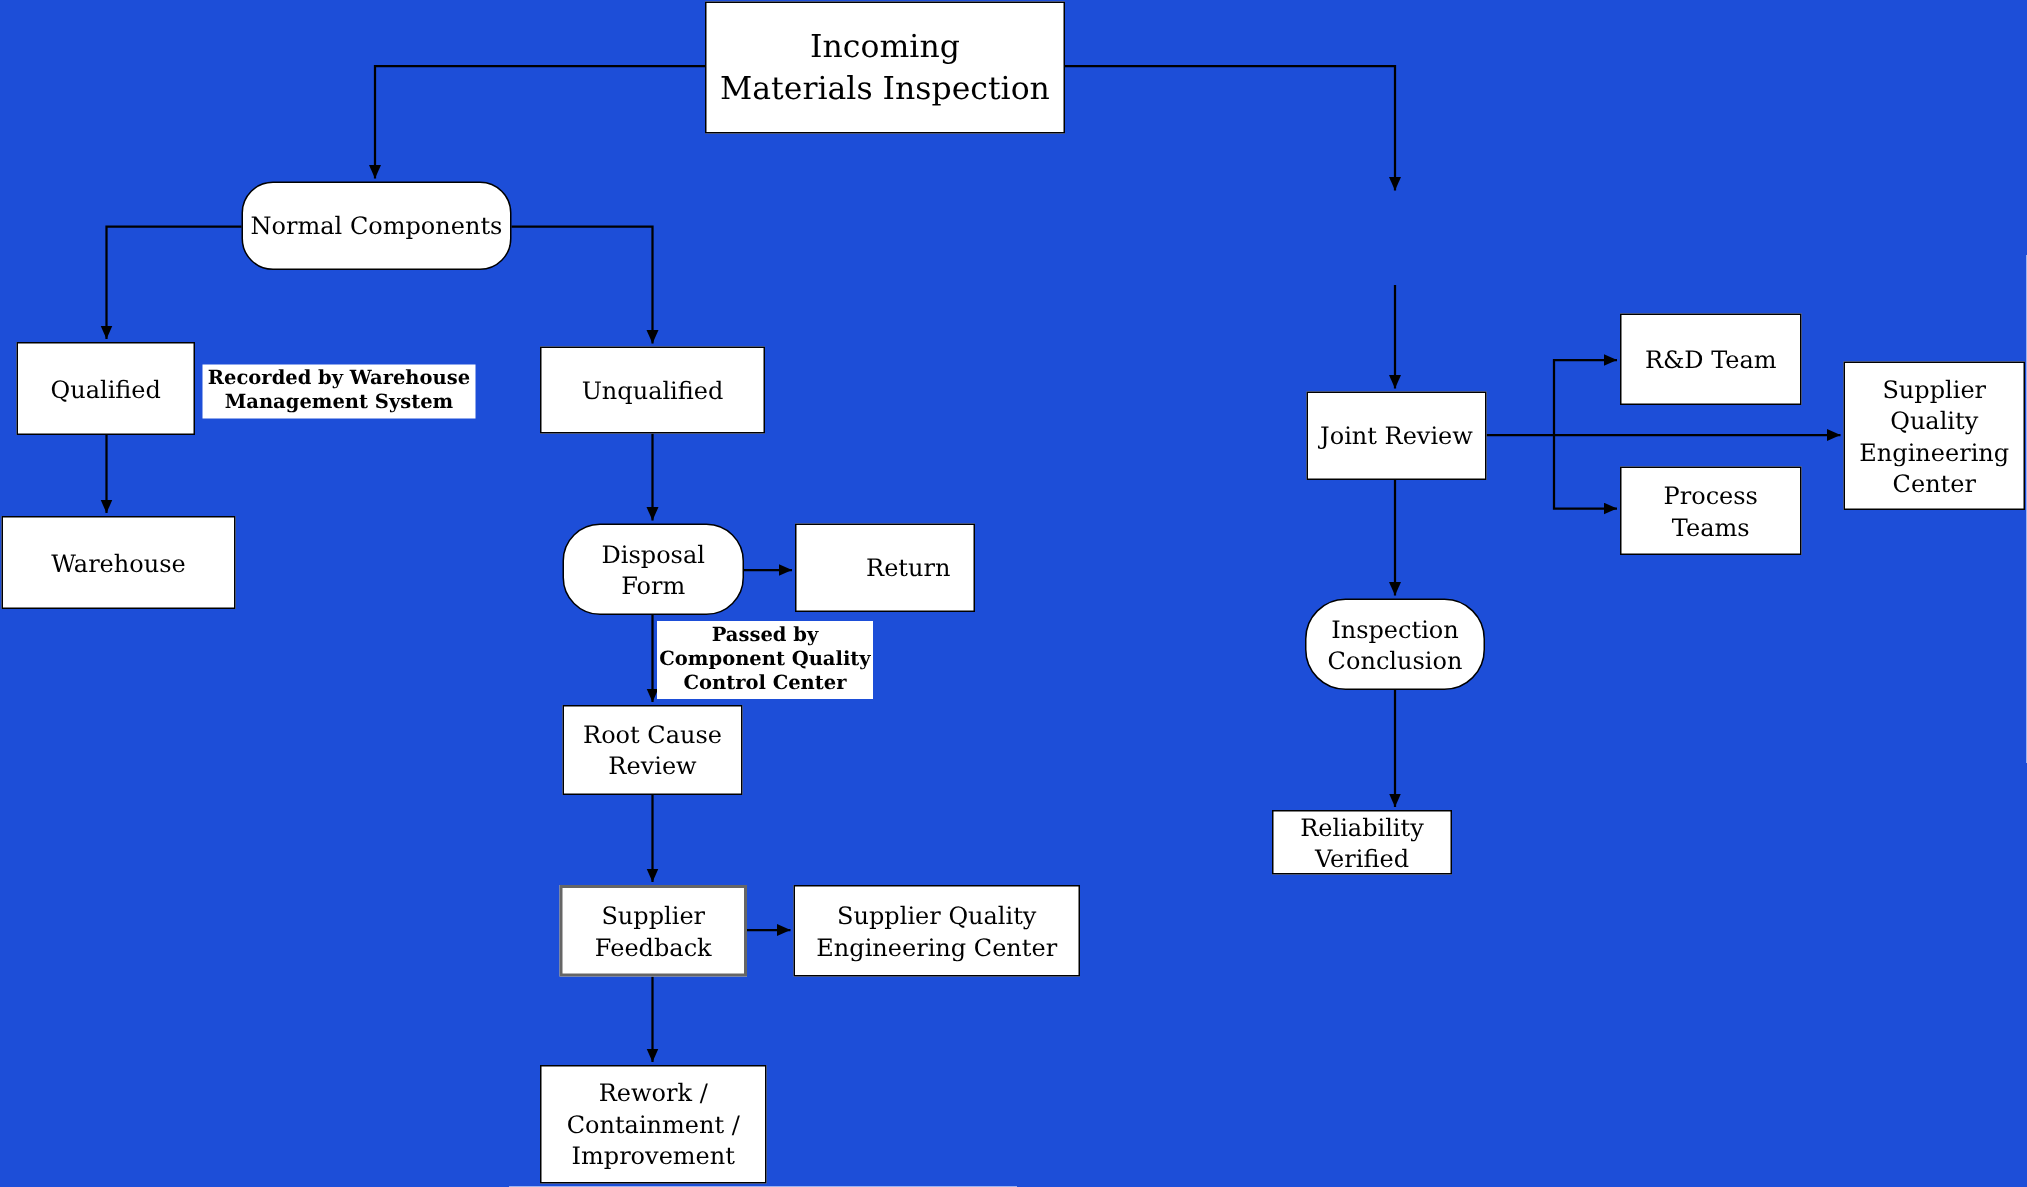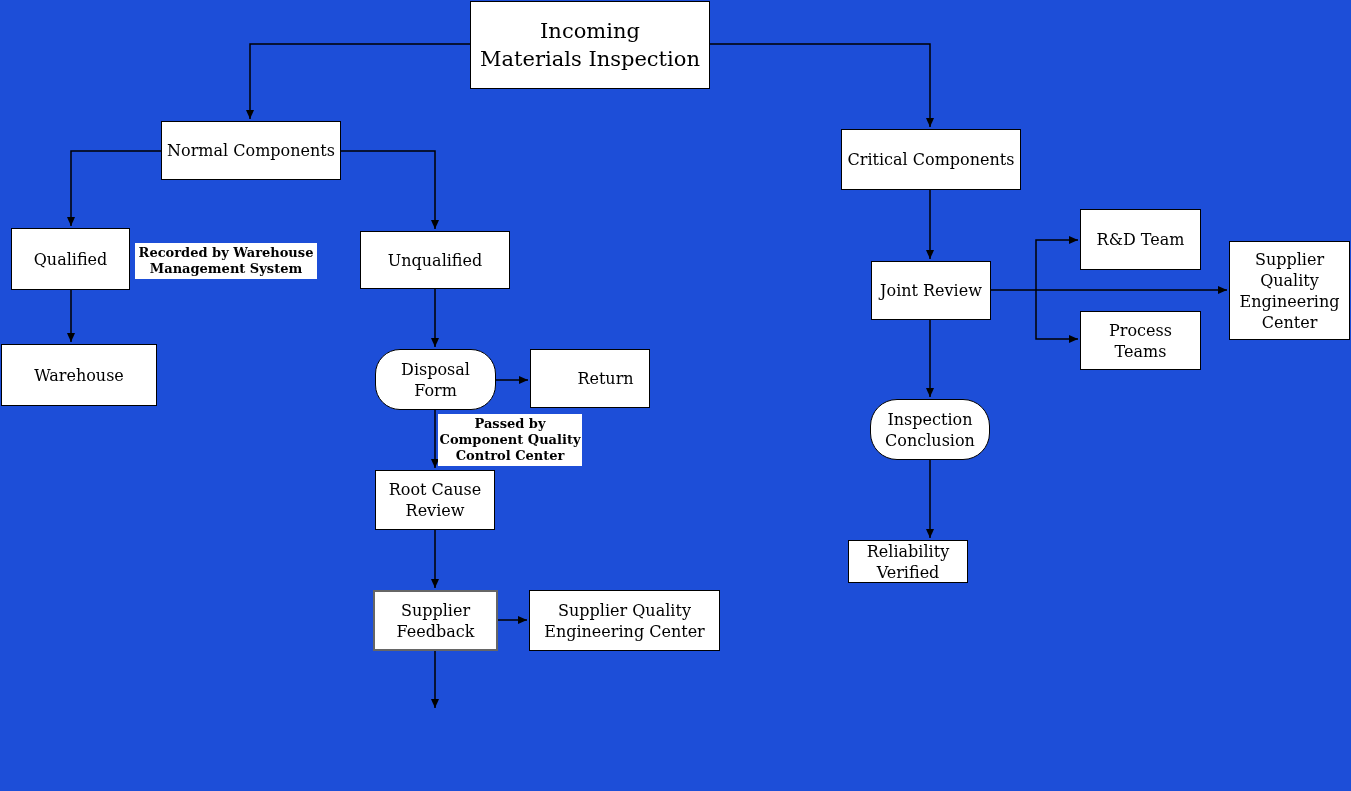--- a/index.html
+++ b/index.html
@@ -85,21 +85,21 @@
       <path d="M1036,290 V240 H1078" marker-end="url(#arrow)"></path>
       <path d="M1036,290 V339 H1078" marker-end="url(#arrow)"></path>
       <path d="M930,320 V397" marker-end="url(#arrow)"></path>
       <path d="M930,460 V538" marker-end="url(#arrow)"></path>
     </g>
   </svg>
 
   <div class="node title" style="left:470px; top:1px; width:240px; height:88px;">Incoming
 Materials Inspection</div>
 
-  <div class="node" style="left:161px; top:121px; width:180px; height:59px;">Normal Components</div>
+  <div class="node" style="left:161px; top:121px; width:180px; height:59px;border-radius:21px;">Normal Components</div>
 
   <div class="node" style="left:11px; top:228px; width:119px; height:62px;">Qualified</div>
 
   <div class="node" style="left:1px; top:344px; width:156px; height:62px;">Warehouse</div>
 
   <div class="node" style="left:360px; top:231px; width:150px; height:58px;">Unqualified</div>
 
   <div class="node" style="left:375px; top:349px; width:121px; height:61px;border-radius:25px;">Disposal
 Form</div>
 
@@ -107,22 +107,24 @@
 
   <div class="node" style="left:375px; top:470px; width:120px; height:60px;">Root Cause
 Review</div>
 
   <div class="node highlight" style="left:373px; top:590px; width:125px; height:61px;">Supplier
 Feedback</div>
 
   <div class="node" style="left:529px; top:590px; width:191px; height:61px;">Supplier Quality
 Engineering Center</div>
 
+  <div class="node" style="left:360px; top:710px; width:151px; height:79px;">Rework /
+Containment /
+Improvement</div>
 
-  <div class="node" style="left:841px; top:129px; width:180px; height:61px;">Critical Components</div>
 
   <div class="node" style="left:871px; top:261px; width:120px; height:59px;">Joint Review</div>
 
   <div class="node" style="left:1080px; top:209px; width:121px; height:61px;">R&amp;D Team</div>
 
   <div class="node" style="left:1080px; top:311px; width:121px; height:59px;">Process
 Teams</div>
 
   <div class="node" style="left:1229px; top:241px; width:121px; height:99px;">Supplier
 Quality

